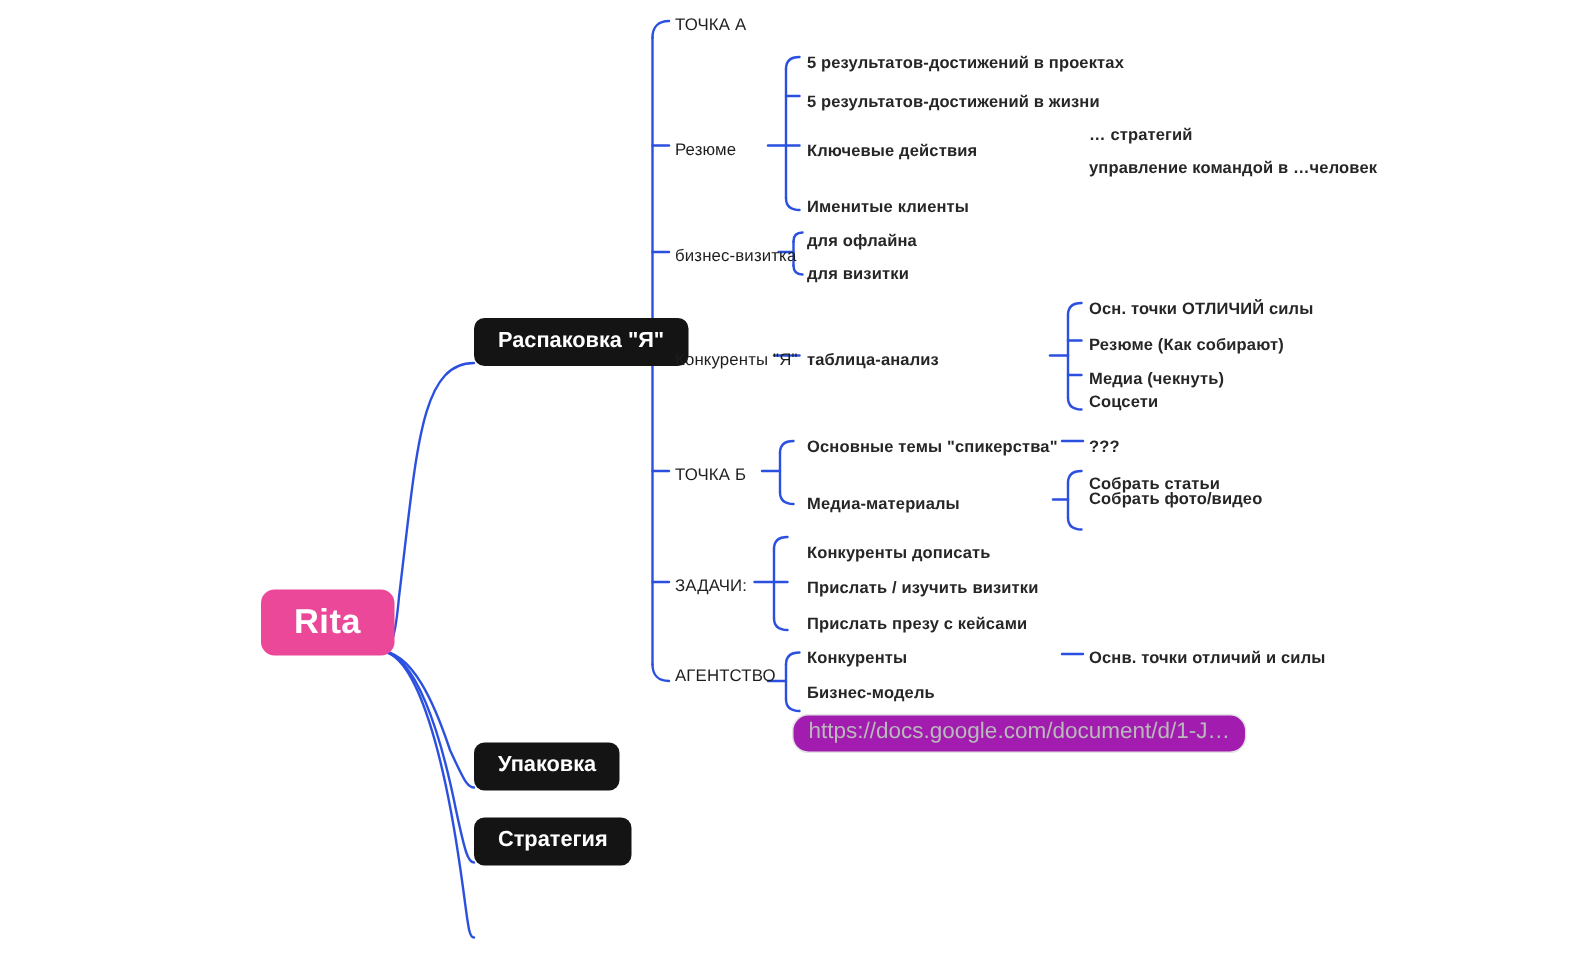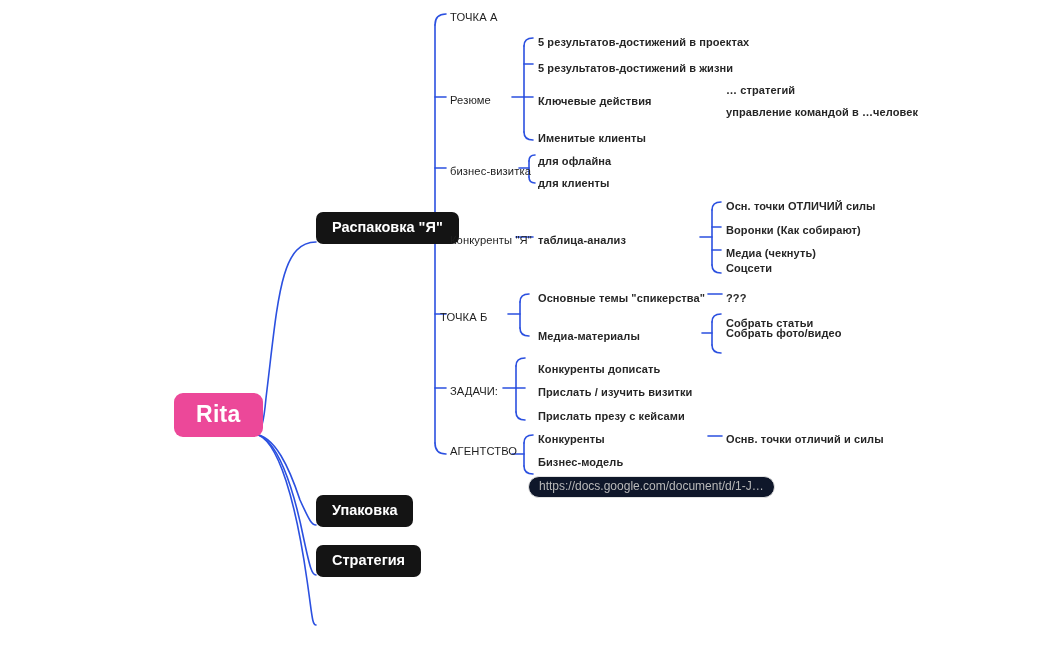--- a/index.html
+++ b/index.html
@@ -68,23 +68,23 @@
     font-size: 11px;
     font-weight: bold;
     line-height: 1.2;
     letter-spacing: 0.1px;
   }
   
   .url-chip {
     position: absolute;
     border: 1px solid #e3e3e3;
     border-radius: 11px;
-    background: #0f172a;
+    background: #a21caf;
     color: #b9b9b9;
-    font-size: 12px;
+    font-size: 15px;
     padding: 3px 10px 4px 10px;
     white-space: nowrap;
     line-height: 1.1;
   }
 </style>
 </head>
 <body>
 
 <div id="canvas">
 
@@ -183,42 +183,42 @@
   <div class="node node-root" style="left: 174px; top: 393px; visibility: visible; display: block;">Rita</div>
 
   <div class="node node-branch" style="left: 316px; top: 212px; visibility: visible; display: block;">Распаковка "Я"</div>
   <div class="node node-branch" style="left: 316px; top: 495px; visibility: visible; display: block;">Упаковка</div>
   <div class="node node-branch" style="left: 316px; top: 545px; visibility: visible; display: block;">Стратегия</div>
 
   <div class="node node-topic" style="left: 450px; top: 11px; visibility: visible; display: block;">ТОЧКА А</div>
   <div class="node node-topic" style="left: 450px; top: 94px; visibility: visible; display: block;">Резюме</div>
   <div class="node node-topic" style="left: 450px; top: 165px; visibility: visible; display: block;">бизнес-визитка</div>
   <div class="node node-topic" style="left: 450px; top: 234px; visibility: visible; display: block;">Конкуренты "Я"</div>
-  <div class="node node-topic" style="left: 440px; top: 311px; visibility: visible; display: block;">ТОЧКА Б</div>
+  <div class="node node-topic" style="left: 450px; top: 311px; visibility: visible; display: block;">ТОЧКА Б</div>
   <div class="node node-topic" style="left: 450px; top: 385px; visibility: visible; display: block;">ЗАДАЧИ:</div>
   <div class="node node-topic" style="left: 450px; top: 445px; visibility: visible; display: block;">АГЕНТСТВО</div>
 
   <div class="node node-leaf" style="left: 538px; top: 36px; visibility: visible; display: block;">5 результатов-достижений в проектах</div>
   <div class="node node-leaf" style="left: 538px; top: 62px; visibility: visible; display: block;">5 результатов-достижений в жизни</div>
   <div class="node node-leaf" style="left: 538px; top: 95px; visibility: visible; display: block;">Ключевые действия</div>
   <div class="node node-leaf" style="left: 538px; top: 132px; visibility: visible; display: block;">Именитые клиенты</div>
   <div class="node node-leaf" style="left: 538px; top: 155px; visibility: visible; display: block;">для офлайна</div>
-  <div class="node node-leaf" style="left: 538px; top: 177px; visibility: visible; display: block;">для клиенты</div>
+  <div class="node node-leaf" style="left: 538px; top: 177px; visibility: visible; display: block;">для визитки</div>
   <div class="node node-leaf" style="left: 538px; top: 234px; visibility: visible; display: block;">таблица-анализ</div>
   <div class="node node-leaf" style="left: 538px; top: 292px; visibility: visible; display: block;">Основные темы "спикерства"</div>
   <div class="node node-leaf" style="left: 538px; top: 330px; visibility: visible; display: block;">Медиа-материалы</div>
   <div class="node node-leaf" style="left: 538px; top: 363px; visibility: visible; display: block;">Конкуренты дописать</div>
   <div class="node node-leaf" style="left: 538px; top: 386px; visibility: visible; display: block;">Прислать / изучить визитки</div>
   <div class="node node-leaf" style="left: 538px; top: 410px; visibility: visible; display: block;">Прислать презу с кейсами</div>
   <div class="node node-leaf" style="left: 538px; top: 433px; visibility: visible; display: block;">Конкуренты</div>
   <div class="node node-leaf" style="left: 538px; top: 456px; visibility: visible; display: block;">Бизнес-модель</div>
   <div class="node node-leaf" style="left: 726px; top: 84px; visibility: visible; display: block;">… стратегий</div>
   <div class="node node-leaf" style="left: 726px; top: 106px; visibility: visible; display: block;">управление командой в …человек</div>
   <div class="node node-leaf" style="left: 726px; top: 200px; visibility: visible; display: block;">Осн. точки ОТЛИЧИЙ силы</div>
-  <div class="node node-leaf" style="left: 726px; top: 224px; visibility: visible; display: block;">Воронки (Как собирают)</div>
+  <div class="node node-leaf" style="left: 726px; top: 224px; visibility: visible; display: block;">Резюме (Как собирают)</div>
   <div class="node node-leaf" style="left: 726px; top: 247px; visibility: visible; display: block;">Медиа (чекнуть)</div>
   <div class="node node-leaf" style="left: 726px; top: 262px; visibility: visible; display: block;">Соцсети</div>
   <div class="node node-leaf" style="left: 726px; top: 292px; visibility: visible; display: block;">???</div>
   <div class="node node-leaf" style="left: 726px; top: 317px; visibility: visible; display: block;">Собрать статьи</div>
   <div class="node node-leaf" style="left: 726px; top: 327px; visibility: visible; display: block;">Собрать фото/видео</div>
   <div class="node node-leaf" style="left: 726px; top: 433px; visibility: visible; display: block;">Оснв. точки отличий и силы</div>
 
   <div class="url-chip" style="left: 528px; top: 476px;">https://docs.google.com/document/d/1-J…</div>
 
 </div>

